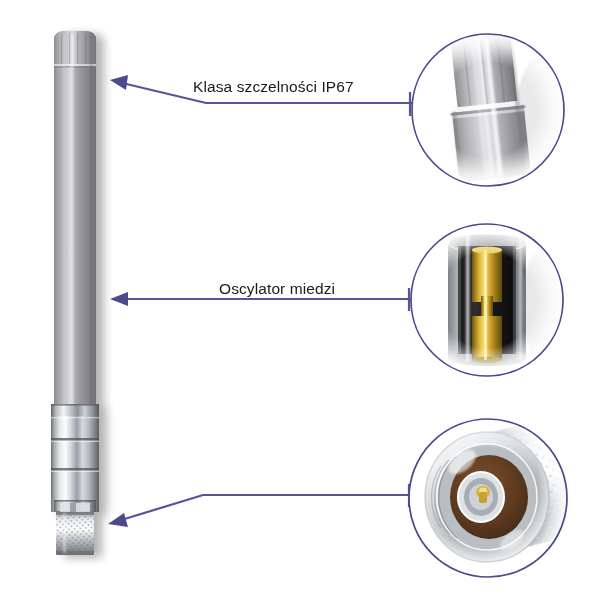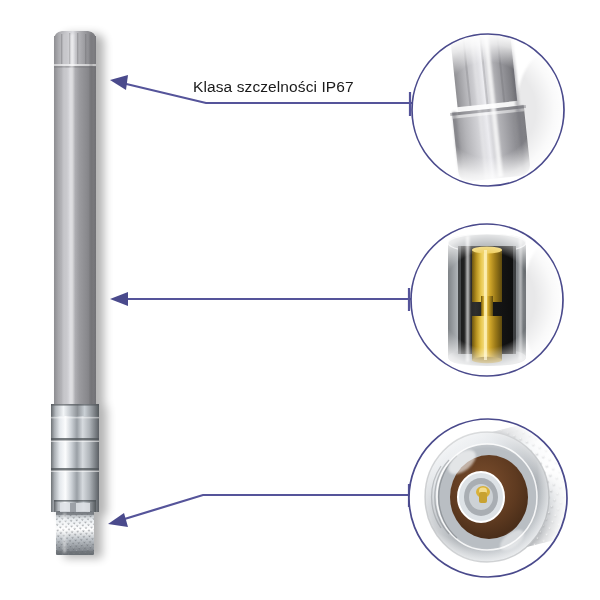--- a/index.html
+++ b/index.html
@@ -350,15 +350,16 @@
         <ellipse cx="512" cy="540" rx="14" ry="7" fill="#ffffff" opacity="0.45" transform="rotate(-38 512 540)" filter="url(#blurSm)"></ellipse>
         <circle cx="488" cy="498" r="80" fill="url(#fadeMask1)"></circle>
       </g>
       <circle cx="488" cy="498" r="79" fill="none" stroke="#4a4a8c" stroke-width="1.7"></circle>
     </g>
 
   </svg>
 
   <div class="callout-label" id="lbl0">Klasa szczelności IP67</div>
 
+  <div class="callout-label" id="lbl1">Oscylator miedzi</div>
 
 
 </div>
 
 </body></html>

